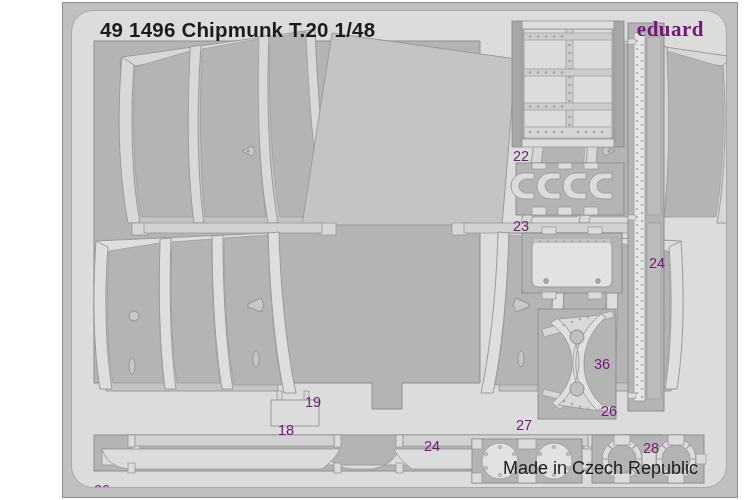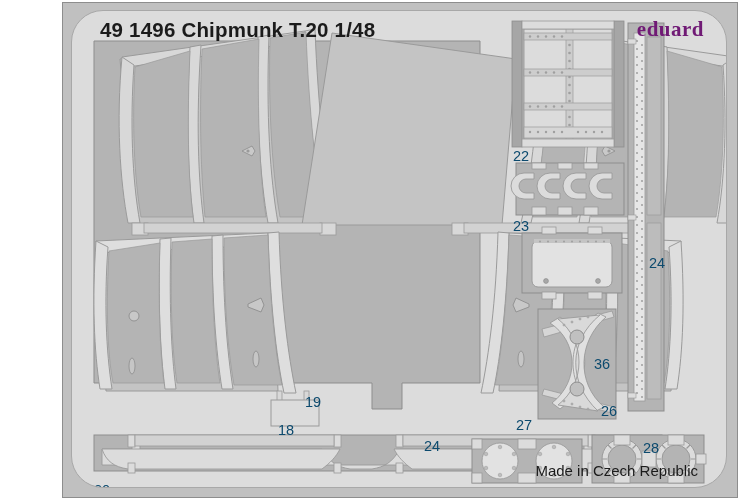--- a/index.html
+++ b/index.html
@@ -9,21 +9,21 @@
   
   .fret{
     position:absolute;left:62px;top:2px;width:676px;height:496px;
     background:#c0c0c0;
     border:1px solid #8d8d8d;
     box-sizing:border-box;
   }
   .fret-inner{
     position:absolute;left:8px;top:7px;width:656px;height:478px;
     background:#dcdcdc;
-    border-radius:32px;
+    border-radius:22px;
     box-sizing:border-box;
     border:1px solid #a8a8a8;
     overflow:hidden;
   }
   
   .metal{
     position:absolute;left:0;top:0;width:656px;height:478px;
   }
 
   .title{
@@ -36,25 +36,25 @@
     font-family:"Liberation Serif",serif;
     font-size:21px;font-weight:bold;color:#701a75;
     letter-spacing:.5px;
   }
   .copyright{
     position:absolute;left:50px;bottom:8px;
     font-size:15px;color:#1b1b1b;white-space:nowrap;
   }
   .madein{
     position:absolute;right:28px;bottom:8px;
-    font-size:15px;color:#1b1b1b;white-space:nowrap;
+    font-size:18px;color:#1b1b1b;white-space:nowrap;
   }
 
   .pnum{
-    position:absolute;font-size:14.5px;color:#0c4a6e;
+    position:absolute;font-size:14.5px;color:#701a75;
     font-family:"Liberation Sans",sans-serif;white-space:nowrap;
   }
 
   svg{display:block;}
 </style>
 </head>
 <body>
 
 <div id="stage">
 

